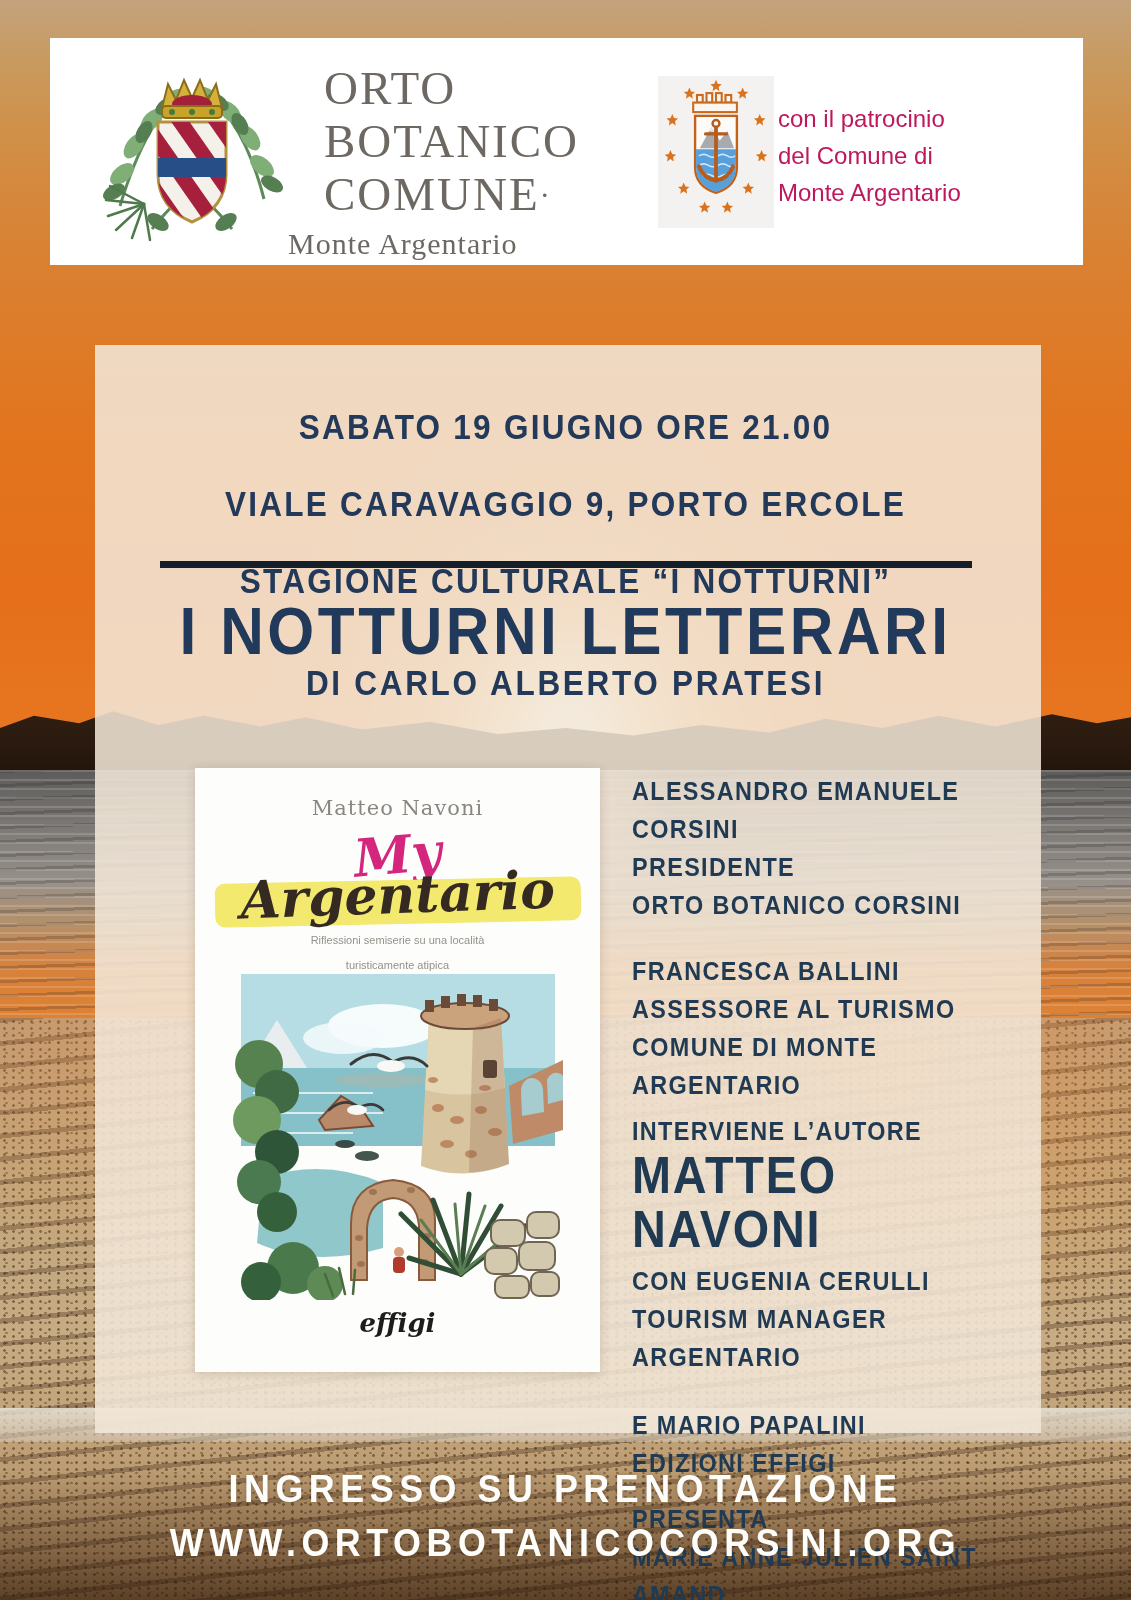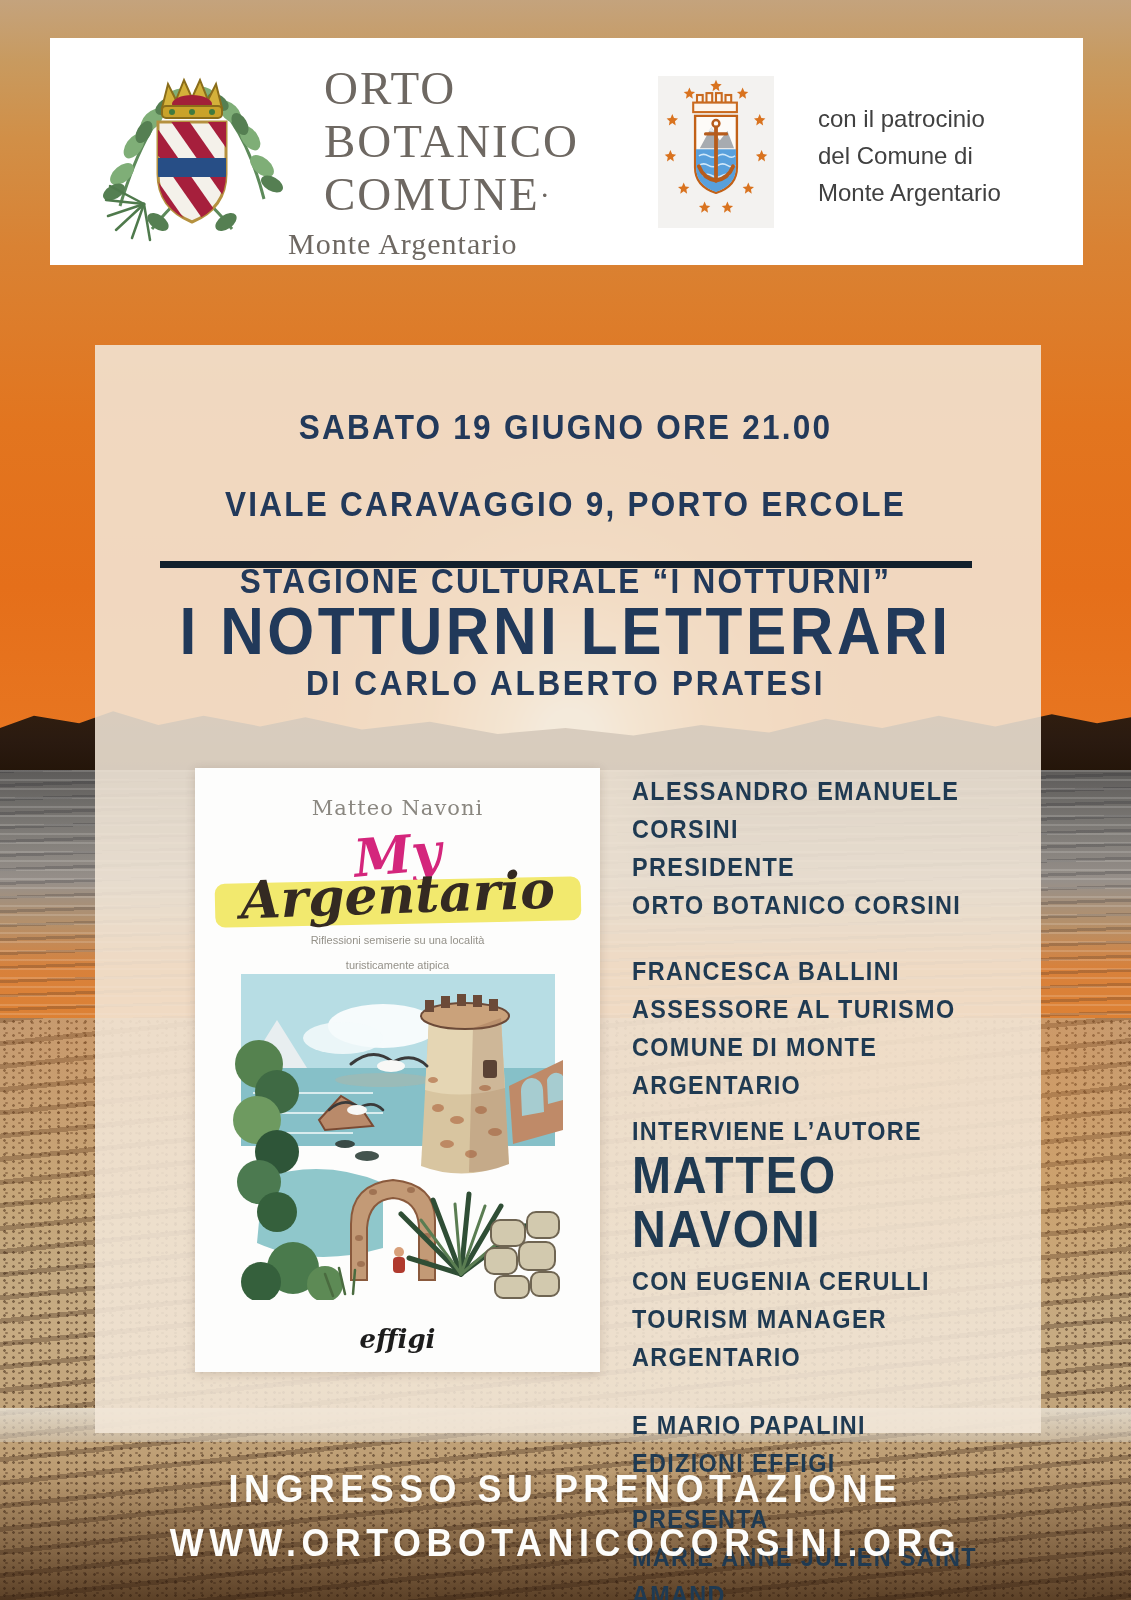--- a/index.html
+++ b/index.html
@@ -56,21 +56,21 @@
   }
   .logo-graphic{ position:absolute; left:42px; top:16px; width:200px; height:195px; }
   .logo-text{ position:absolute; left:238px; top:24px; color:#6e6862;
     font-family:"Liberation Serif", serif; }
   .logo-text .line{ font-size:47px; letter-spacing:2px; line-height:53px;margin-left:36px; }
   .logo-text .dot{ font-size:30px; vertical-align:top; }
   .logo-sub{ font-size:30px; margin-top:6px; letter-spacing:1px; }
   .crest-box{ position:absolute; left:608px; top:38px; width:116px; height:152px;
     background:#f3f2f0; }
   .crest-box svg{ width:100%; height:100%; }
-  .patronage-text{ position:absolute; left:768px; top:62px; color:#404040;
+  .patronage-text{ position:absolute; left:728px; top:62px; color:#be185d;
     font-size:24px; line-height:37px; }
   
   .panel{
     position:absolute; left:95px; top:345px; width:946px; height:1088px;
     background:rgba(242,231,216,.87);
   }
   .condensed-c{ transform:scaleX(.9); transform-origin:50% 0; }
   .condensed-l{ transform:scaleX(.9); transform-origin:0 0; }
   .event-block{
     position:absolute; left:0; top:388px; width:1131px; text-align:center;
@@ -102,21 +102,21 @@
   .swash{ position:absolute; left:20px; top:112px; width:366px; height:44px;
     background:#f2e96e; border-radius:10px; transform:rotate(-1.2deg); }
   .book-argentario{ position:absolute; left:0; top:96px; width:100%; text-align:center;
     font-family:"DejaVu Serif", serif; font-style:italic; font-weight:bold;
     font-size:52px; color:#342a22; transform:rotate(-2deg); }
   .book-subtitle{ position:absolute; left:0; top:160px; width:100%; text-align:center;
     font-size:11px; color:#949189; line-height:25px; }
   .illus{ position:absolute; left:38px; top:200px; width:330px; height:332px; }
   .publisher{ position:absolute; left:0; top:540px; width:100%; text-align:center;
     font-family:"DejaVu Serif", serif; font-style:italic; font-weight:bold;
-    font-size:26px; color:#1d1d1d;margin-top:16px; }
+    font-size:26px; color:#1d1d1d; }
   
   .speakers{
     position:absolute; left:632px; top:772px; width:440px;
     color:#1f3a52; font-weight:bold; font-size:26px; letter-spacing:1.5px;
     line-height:38px;
   }
   .spk-block1{ margin-bottom:28px; }
   .spk-block2{ margin-bottom:10px; }
   .author-intro{ line-height:34px; }
   .author-name{ font-size:52px; line-height:54px; margin-bottom:6px; letter-spacing:2px; }

